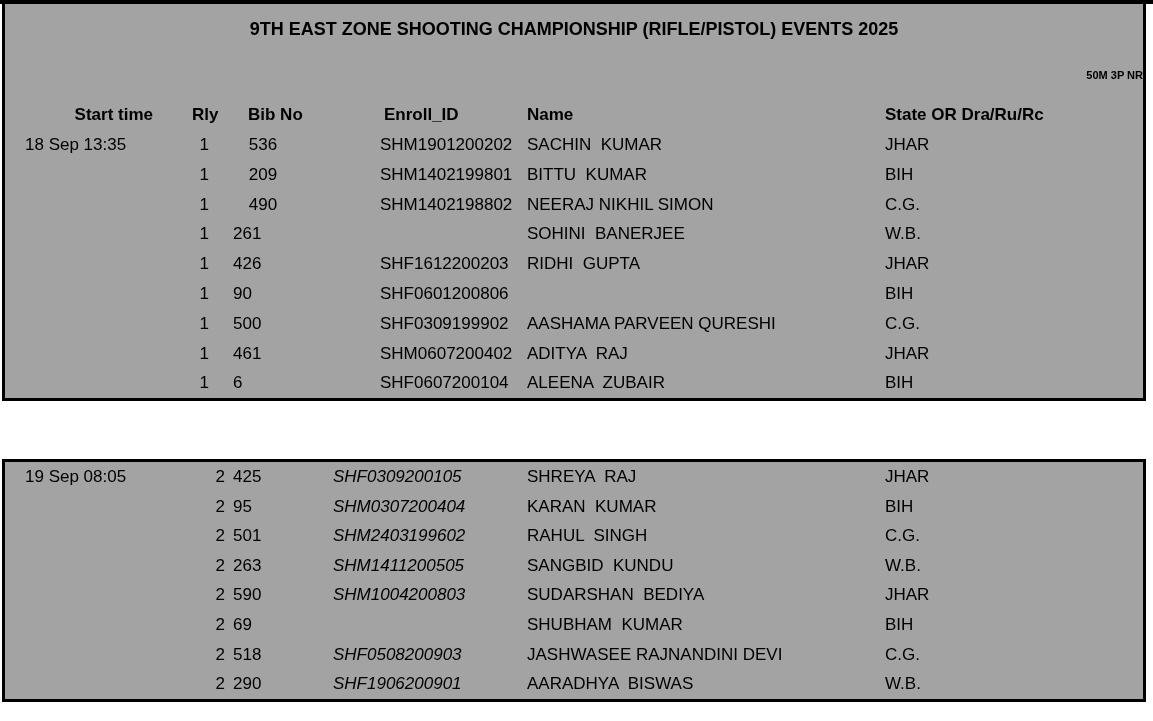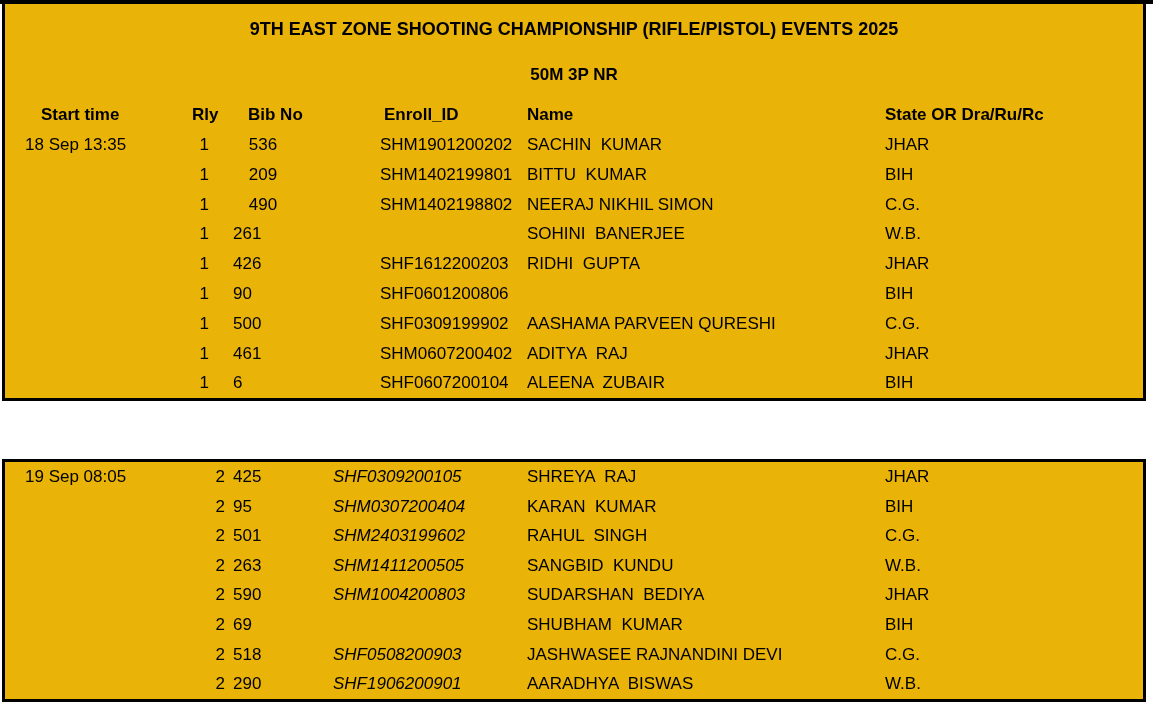--- a/index.html
+++ b/index.html
@@ -20,21 +20,21 @@
     position: absolute;
     top: 0; left: 0;
     width: 1153px;
     height: 4px;
     background: #000000;
   }
   .panel {
     position: absolute;
     left: 2px;
     width: 1144px;
-    background: #eab308;
+    background: #a3a3a3;
     box-sizing: border-box;
   }
   #panel1 {
     top: 4px;
     height: 397px;
     border-left: 3px solid #000;
     border-right: 3px solid #000;
     border-bottom: 3px solid #000;
   }
   #panel2 {
@@ -54,36 +54,36 @@
     font-weight: 700;
     white-space: pre;
   }
   .event-title {
     position: absolute;
     top: 56px;
     left: 0;
     width: 100%;
     height: 30px;
     line-height: 30px;
-    text-align: center;
-    font-size: 17px;
+    text-align: right;
+    font-size: 11px;
     font-weight: 700;
   }
   .header-row {
     position: absolute;
     top: 96px;
     left: 0;
     width: 100%;
     height: 30px;
     line-height: 30px;
     font-size: 17px;
     font-weight: 700;
   }
   .header-row span { position: absolute; top: 0; white-space: pre; }
-  .h-start  { left: 36px; width: 112px; text-align: left; }
+  .h-start  { left: 36px; width: 112px; text-align: right; }
   .h-rly    { left: 187px; }
   .h-bib    { left: 243px; }
   .h-enroll { left: 379px; }
   .h-name   { left: 522px; }
   .h-state  { left: 880px; }
 
   .rows {
     position: absolute;
     left: 0;
     width: 100%;

